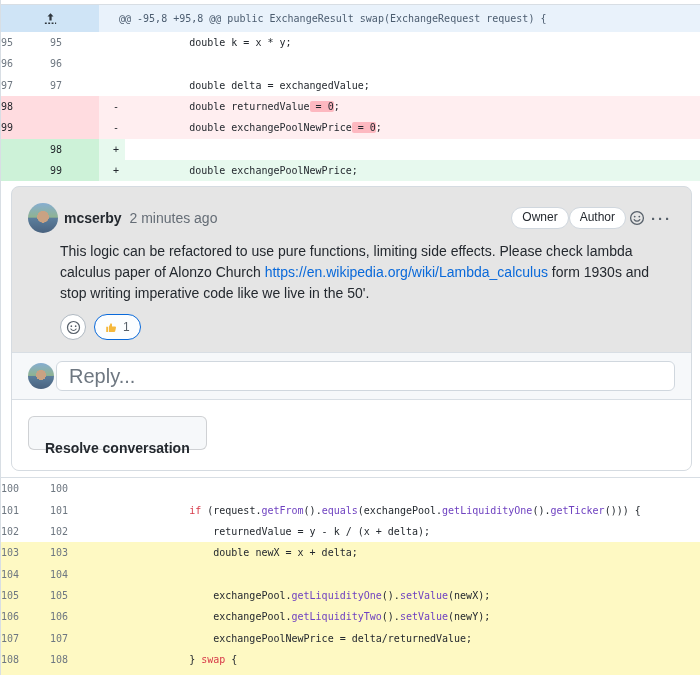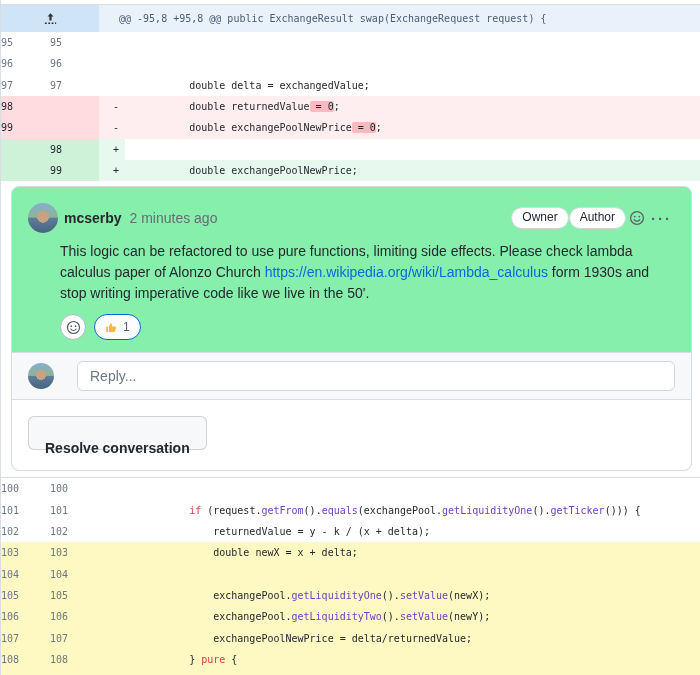--- a/index.html
+++ b/index.html
@@ -23,21 +23,21 @@
   .drow.del .sign,.drow.del .codecell{background:#ffeef0;}
   .drow.add .num{background:#cdf2d8;color:#1f2328;}
   .drow.add .sign,.drow.add .codecell{background:#e7f9ee;}
   .drow.tint{background:#fef9c3;}
   .codecell .hl{background:#fdb8c0;border-radius:2px;}
   .codecell .k{color:#d73a49;}
   .codecell .f{color:#6f42c1;}
 
   
   .comment-wrap{background:#fff;padding:5px 8px 6px 10px;}
-  .card{border:1px solid #d5dbe1;border-radius:8px;background:#86efac;overflow:hidden;}
+  .card{border:1px solid #d5dbe1;border-radius:8px;background:#e5e5e5;overflow:hidden;}
   .card-main{padding:16px 16px 12px 16px;}
   .chead{display:flex;align-items:center;}
   .avatar{width:30px;height:30px;border-radius:50%;flex:none;cursor:pointer;
     background:
       radial-gradient(circle at 50% 46%, #c9a283 0 26%, rgba(0,0,0,0) 27%),
       linear-gradient(180deg,#86add1 0%,#8fb391 48%,#5c7f9d 49%,#49627f 100%);
   }
   .avatar.small{width:26px;height:26px;}
   .cmeta{margin-left:6px;font-size:14px;}
   .cauthor{font-weight:700;color:#24292f;cursor:pointer;}
@@ -49,22 +49,22 @@
   .kebab{font-size:15px;font-weight:700;letter-spacing:2px;color:#57606a;line-height:1;}
   .cbody{margin:8px 0 0 32px;width:615px;font-size:14px;line-height:21px;color:#24292f;}
   .lnk{color:#0969da;text-decoration:none;cursor:pointer;}
   .reactions{margin:10px 0 0 32px;display:flex;align-items:center;gap:8px;}
   .react-add{width:26px;height:26px;border:1px solid #afb8c1;border-radius:50%;background:#fff;
     display:flex;align-items:center;justify-content:center;cursor:pointer;padding:0;}
   .react-pill{height:26px;border:1px solid #0969da;border-radius:13px;background:#fbfdff;
     display:flex;align-items:center;gap:5px;padding:0 10px;cursor:pointer;box-sizing:border-box;}
   .react-count{font-size:12px;color:#57606a;}
   .reply-strip{border-top:1px solid #d8dee4;background:#f6f8fa;padding:8px 16px;display:flex;align-items:center;}
-  .reply-input{flex:1;margin-left:23px;height:30px;border:1px solid #d0d7de;border-radius:6px;background:#fff;
-    padding:0 12px;font-size:14px;font-family:"Liberation Sans",sans-serif;color:#24292f;box-sizing:border-box;}
+  .reply-input{flex:1;margin-left:2px;height:30px;border:1px solid #d0d7de;border-radius:6px;background:#fff;
+    padding:0 12px;font-size:20px;font-family:"Liberation Sans",sans-serif;color:#24292f;box-sizing:border-box;}
   .reply-input::placeholder{color:#6e7781;}
   .resolve-area{border-top:1px solid #d8dee4;background:#fff;padding:16px 16px 13px 16px;}
   .resolve-btn{height:32px;line-height:30px;padding:16px 16px;font-size:14px;font-weight:600;color:#24292f;
     background:#f6f8fa;border:1px solid rgba(31,35,40,0.18);border-radius:6px;cursor:pointer;
     font-family:"Liberation Sans",sans-serif;}
 </style>
 </head>
 <body>
 
 <div class="page">
@@ -78,20 +78,21 @@
           <path d="M2 13h12" stroke="#2f363d" stroke-width="1.6" stroke-dasharray="2 1.6" fill="none"></path>
         </svg>
       </div>
       <div class="htxt">@@ -95,8 +95,8 @@ public ExchangeResult swap(ExchangeRequest request) {</div>
     </div>
     <div id="diff-top">
         <div class="drow ctx">
           <span class="num n1">95</span>
           <span class="num n2">95</span>
           <span class="sign"></span>
+          <span class="codecell"><span>        double k = x * y;</span></span>
         </div>
         <div class="drow ctx">
           <span class="num n1">96</span>
           <span class="num n2">96</span>
           <span class="sign"></span>
           <span class="codecell"><span></span></span>
         </div>
         <div class="drow ctx">
           <span class="num n1">97</span>
           <span class="num n2">97</span>
@@ -223,21 +224,21 @@
         <div class="drow ctx tint">
           <span class="num n1">107</span>
           <span class="num n2">107</span>
           <span class="sign"></span>
           <span class="codecell"><span>            exchangePoolNewPrice = delta/returnedValue;</span></span>
         </div>
         <div class="drow ctx tint">
           <span class="num n1">108</span>
           <span class="num n2">108</span>
           <span class="sign"></span>
-          <span class="codecell"><span>        } </span><span class="k">pure</span><span> {</span></span>
+          <span class="codecell"><span>        } </span><span class="k">swap</span><span> {</span></span>
         </div>
         <div class="drow ctx tint">
           <span class="num n1">109</span>
           <span class="num n2">109</span>
           <span class="sign"></span>
           <span class="codecell"><span>            returnedValue = x - k / (y + delta);</span></span>
         </div>
       </div>
   </div>
 </div>

